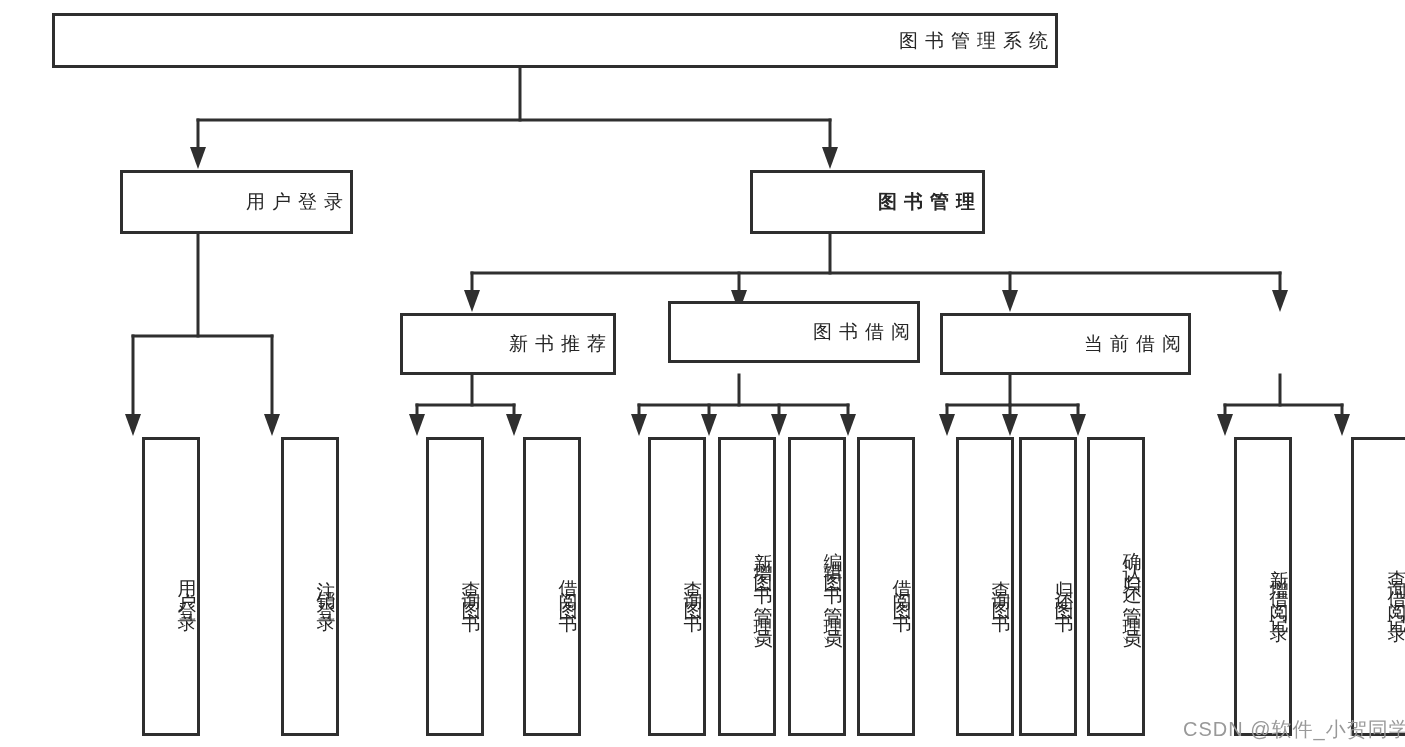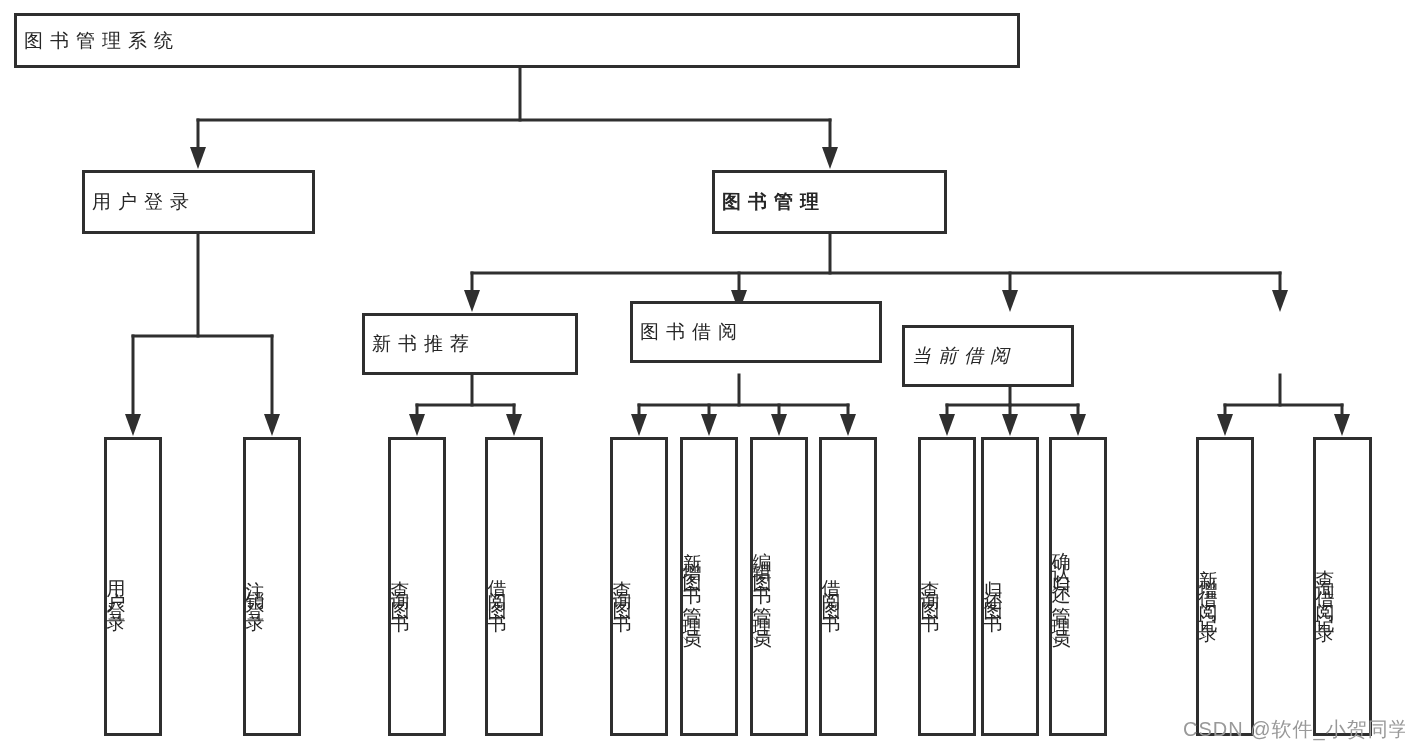--- a/index.html
+++ b/index.html
@@ -17,23 +17,24 @@
     width: 1405px; height: 747px;
     z-index: 1;
   }
   .box {
     position: absolute;
     box-sizing: border-box;
     border: 3px solid #2f2f2f;
     background: #ffffff;
     display: flex;
     align-items: center;
-    justify-content: flex-start;
+    justify-content: flex-end;
     color: #262626;
     z-index: 2;
+    margin-left: 38px;
   }
   .h-label {
     font-size: 19px;
     letter-spacing: 7px;
     text-indent: 7px;
     white-space: nowrap;
     color: #262626;
   }
   .v-label {
     writing-mode: vertical-rl;
@@ -143,21 +144,21 @@
   <div class="box" style="left:712px; top:170px; width:235px; height:64px;font-weight:bold;">
     <span class="h-label">图书管理</span>
   </div>
 
   <div class="box" style="left:362px; top:313px; width:216px; height:62px;">
     <span class="h-label">新书推荐</span>
   </div>
   <div class="box" style="left:630px; top:301px; width:252px; height:62px;">
     <span class="h-label">图书借阅</span>
   </div>
-  <div class="box" style="left:902px; top:325px; width:172px; height:62px;font-style:italic;">
+  <div class="box" style="left:902px; top:313px; width:251px; height:62px;">
     <span class="h-label">当前借阅</span>
   </div>
 
   <div class="box" style="left:104px; top:437px; width:58px; height:299px;">
     <span class="v-label">用户登录</span>
   </div>
   <div class="box" style="left:243px; top:437px; width:58px; height:299px;">
     <span class="v-label">注销登录</span>
   </div>
 

